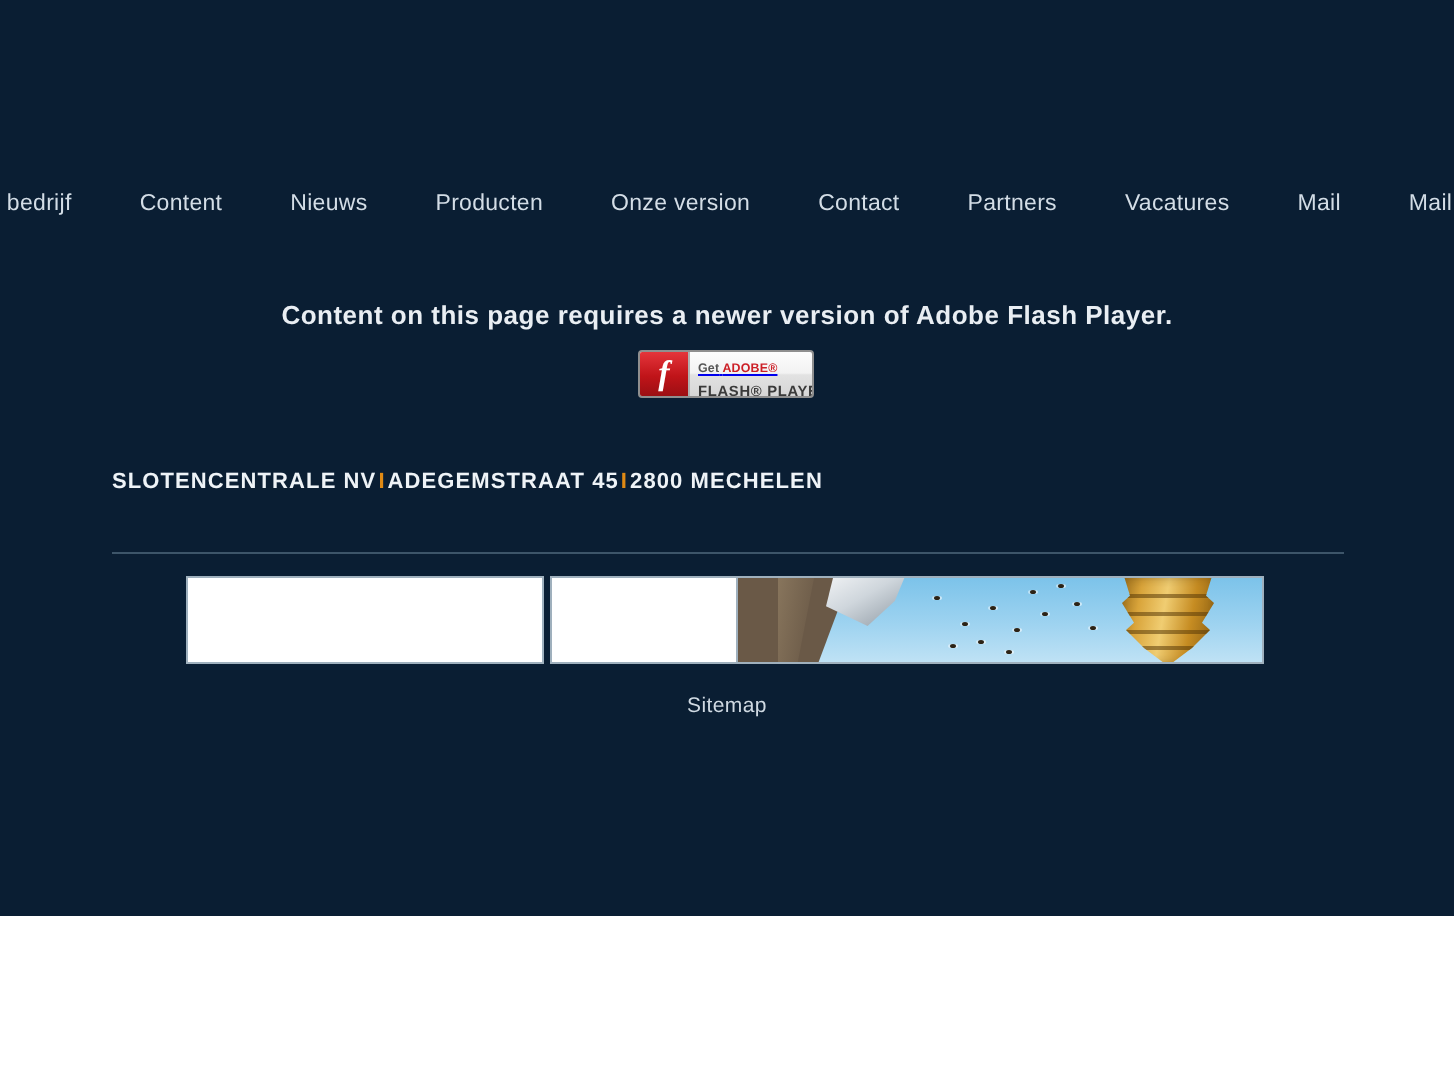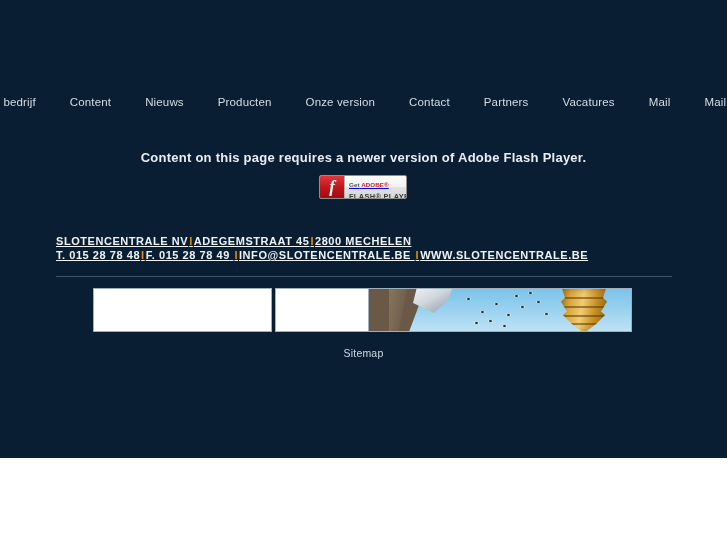--- a/index.html
+++ b/index.html
@@ -136,21 +136,20 @@
     position: absolute;
     left: 56px;
     top: 234px;
     color: #eef3f7;
     font-size: 11px;
     font-weight: bold;
     letter-spacing: 0.55px;
     line-height: 14px;
     font-family: "Liberation Sans", sans-serif;
     white-space: nowrap;
-    text-decoration: underline;
   }
   .address .sep {
     color: #e08a14;
     font-weight: bold;
     padding: 0 1px;
   }
 
   
   .divider {
     position: absolute;
@@ -290,23 +289,20 @@
       <span class="fb-line1"><span>Get</span> <span class="adobe">ADOBE®</span></span>
       <span class="fb-line2">FLASH® PLAYER</span>
     </span>
 
   </a>
 
   <div class="address">
     <div>
       <span>SLOTENCENTRALE NV</span><span class="sep">I</span><span>ADEGEMSTRAAT 45</span><span class="sep">I</span><span>2800 MECHELEN</span>
     </div>
-    <div>
-      <span>T. 015 28 78 48</span><span class="sep">I</span><span>F. 015 28 78 49</span> <span class="sep">I</span><span>INFO@SLOTENCENTRALE.BE</span> <span class="sep">I</span><span>WWW.SLOTENCENTRALE.BE</span>
-    </div>
   </div>
 
   <div class="divider"></div>
 
   <div class="strip">
     <div class="strip-box strip-box-1"></div>
     <div class="strip-gap"></div>
     <div class="strip-box strip-box-2"></div>
     <div class="strip-photo">
       <div class="trunk"></div>

